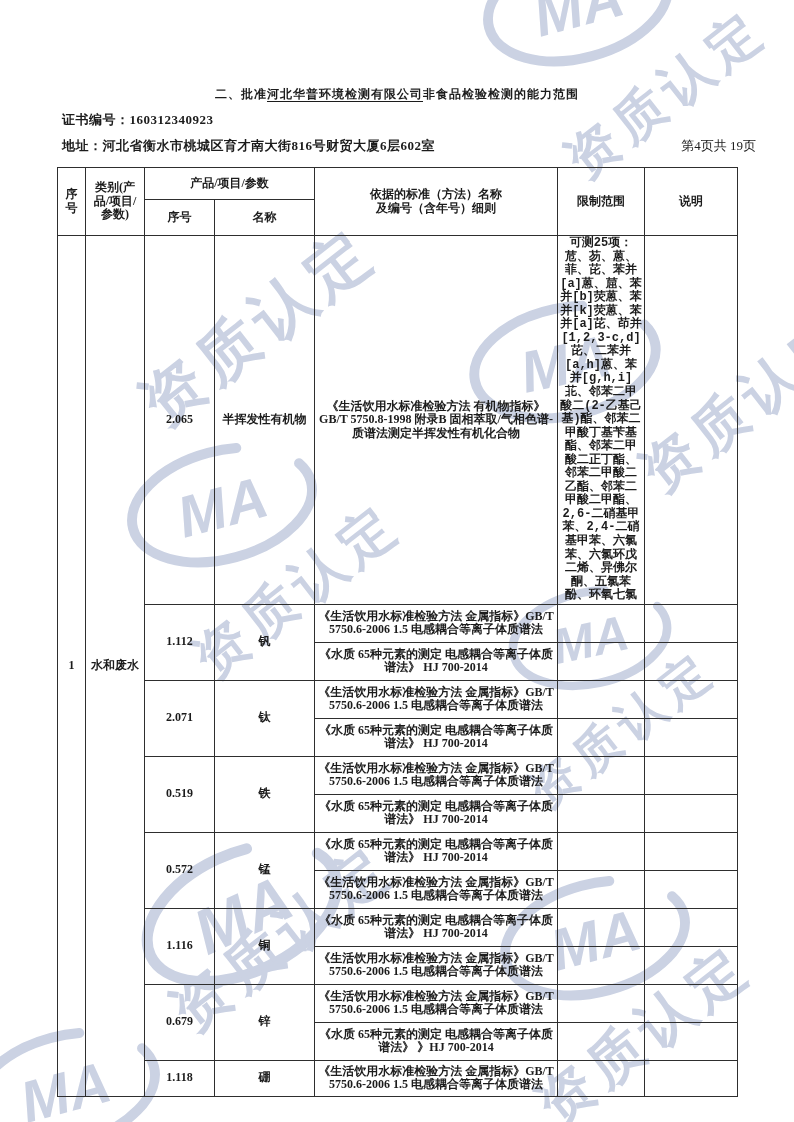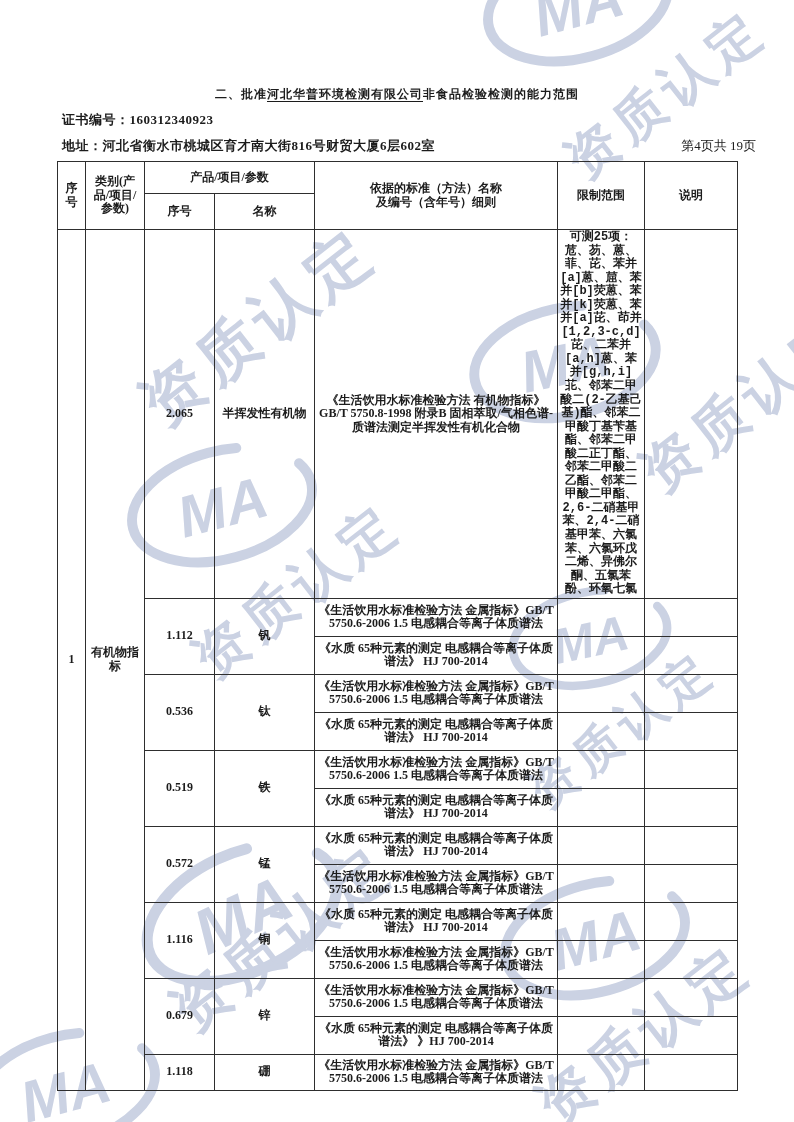--- a/index.html
+++ b/index.html
@@ -29,21 +29,21 @@
   .doc-title .company{text-decoration:underline;text-underline-offset:3px;}
   .cert-line{margin:8px 0 0 62px;font-size:13px;font-weight:bold;letter-spacing:.5px;}
   .addr-line{
     margin:8px 38px 0 62px;display:flex;justify-content:space-between;align-items:flex-end;
   }
   .addr{font-size:13px;font-weight:bold;letter-spacing:.5px;}
   .page-info{font-size:13px;font-weight:normal;}
 
   
   table.cap{
-    margin:6px 0 0 57px;width:680px;border-collapse:collapse;table-layout:fixed;
+    margin:12px 0 0 57px;width:680px;border-collapse:collapse;table-layout:fixed;
     background:transparent;
   }
   table.cap th, table.cap td{
     border:1.2px solid #2e2e2e;
     padding:1px 2px;text-align:center;vertical-align:middle;
     font-size:12px;line-height:1.13;font-weight:600;
     overflow:hidden;
   }
   th.std-head{white-space:pre-line;font-size:12.5px;}
   td.std{font-size:12px;}
@@ -145,21 +145,21 @@
           <th rowspan="2">说明</th>
         </tr>
         <tr class="hr2">
           <th>序号</th>
           <th>名称</th>
         </tr>
       </thead>
       <tbody>
         <tr class="r-tall">
           <td rowspan="14">1</td>
-          <td rowspan="14">有机物指标</td>
+          <td rowspan="14">水和废水</td>
           <td>2.065</td>
           <td>半挥发性有机物</td>
           <td class="std">《生活饮用水标准检验方法 有机物指标》GB/T 5750.8-1998 附录B 固相萃取/气相色谱-质谱法测定半挥发性有机化合物</td>
           <td class="restrict-long">可测25项：苊、芴、蒽、菲、芘、苯并[a]蒽、䓛、苯并[b]荧蒽、苯并[k]荧蒽、苯并[a]芘、茚并[1,2,3-c,d]芘、二苯并[a,h]蒽、苯并[g,h,i]苝、邻苯二甲酸二(2-乙基己基)酯、邻苯二甲酸丁基苄基酯、邻苯二甲酸二正丁酯、邻苯二甲酸二乙酯、邻苯二甲酸二甲酯、2,6-二硝基甲苯、2,4-二硝基甲苯、六氯苯、六氯环戊二烯、异佛尔酮、五氯苯酚、环氧七氯</td>
           <td></td>
         </tr>
 
         <tr class="r-sub">
           <td rowspan="2">1.112</td>
           <td rowspan="2">钒</td>
@@ -167,21 +167,21 @@
           <td></td>
           <td></td>
         </tr>
         <tr class="r-sub">
           <td class="std">《水质 65种元素的测定 电感耦合等离子体质谱法》 HJ 700-2014</td>
           <td></td>
           <td></td>
         </tr>
 
         <tr class="r-sub">
-          <td rowspan="2">0.536</td>
+          <td rowspan="2">2.071</td>
           <td rowspan="2">钛</td>
           <td class="std">《生活饮用水标准检验方法 金属指标》GB/T 5750.6-2006 1.5 电感耦合等离子体质谱法</td>
           <td></td>
           <td></td>
         </tr>
         <tr class="r-sub">
           <td class="std">《水质 65种元素的测定 电感耦合等离子体质谱法》 HJ 700-2014</td>
           <td></td>
           <td></td>
         </tr>

